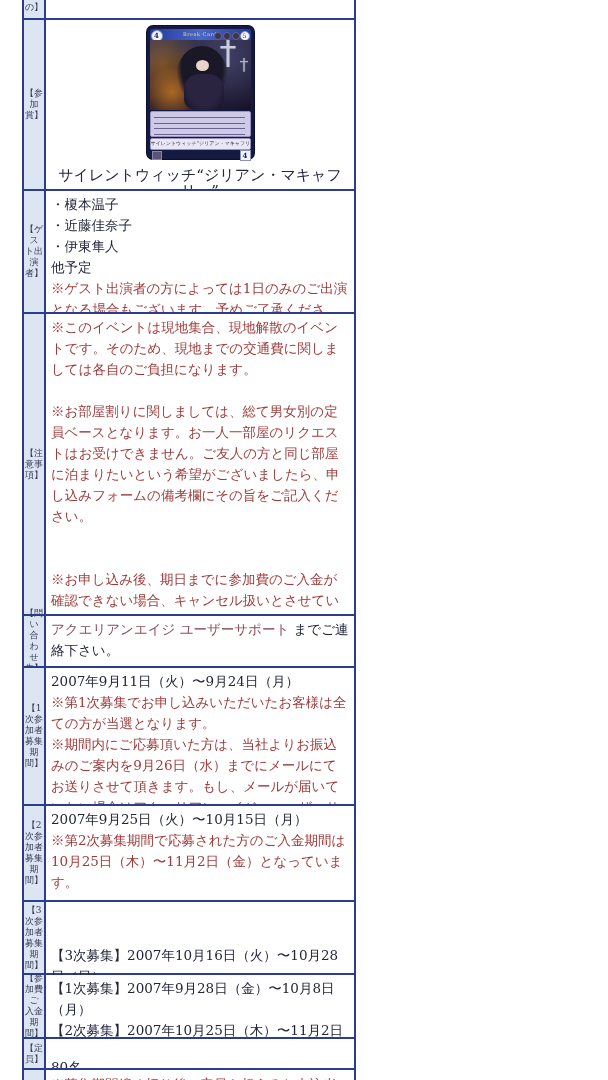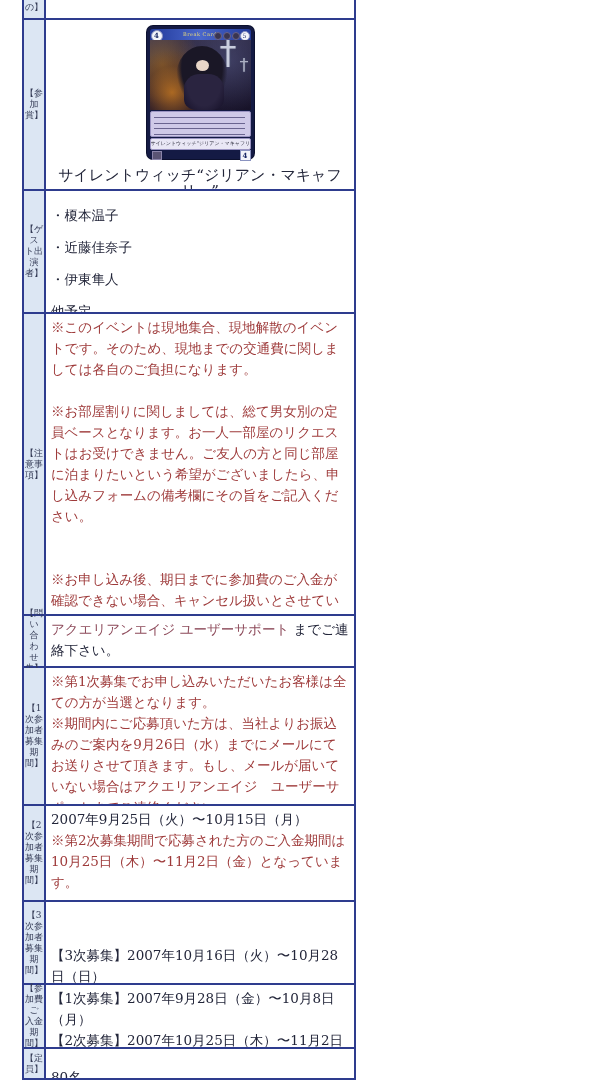--- a/index.html
+++ b/index.html
@@ -5,21 +5,21 @@
   html,body{margin:0;padding:0;background:#ffffff;width:608px;height:1080px;overflow:hidden;}
   body{font-family:"DejaVu Serif","Liberation Serif",serif;color:#23263a;}
   .tbl{position:absolute;left:22px;top:0;width:334px;border-left:2px solid #2e3c8e;border-right:2px solid #2e3c8e;border-bottom:2px solid #2e3c8e;box-sizing:border-box;}
   .row{display:flex;border-bottom:2px solid #2e3c8e;box-sizing:border-box;}
   .row:last-child{border-bottom:none;}
   .hcell{width:22px;min-width:22px;background:#dce6f3;border-right:2px solid #2e3c8e;box-sizing:border-box;
          font-size:9px;line-height:11px;color:#333a55;display:flex;align-items:center;justify-content:center;
          text-align:center;word-break:break-all;padding:2px 1px;}
   .hcell.top{align-items:flex-start;}
   .ccell{flex:1;background:#ffffff;box-sizing:border-box;padding:3px 5px;font-size:13.5px;line-height:21px;}
-  .dark{color:#23263a;margin-top:11px;}
+  .dark{color:#23263a;}
   .red{color:#9e3a3a;}
   .link{color:#8d4a5a;}
   .para{margin:0;}
   .mb1{margin-bottom:21px;}
   .mb2{margin-bottom:42px;}
   .vcenter{display:flex;align-items:flex-start;margin-top:40px;}
   .clip{overflow:hidden;}
   
   .cardwrap{display:flex;flex-direction:column;align-items:center;padding-top:3px;}
   .card{width:107px;height:133px;background:#141a44;border-radius:6px;padding:3px;box-sizing:border-box;position:relative;box-shadow:0 0 0 1px #0c102e;}
@@ -125,34 +125,35 @@
   <div class="row" style="height:52px">
     <div class="hcell">【問い合わせ先】</div>
     <div class="ccell clip">
       <span class="link">アクエリアンエイジ ユーザーサポート</span><span class="dark"> までご連絡下さい。</span>
     </div>
   </div>
 
   <div class="row" style="height:138px">
     <div class="hcell">【1次参加者募集期間】</div>
     <div class="ccell clip">
+      <div class="para dark">2007年9月11日（火）〜9月24日（月）</div>
       <div class="para red">※第1次募集でお申し込みいただいたお客様は全ての方が当選となります。</div>
       <div class="para red">※期間内にご応募頂いた方は、当社よりお振込みのご案内を9月26日（水）までにメールにてお送りさせて頂きます。もし、メールが届いていない場合はアクエリアンエイジ　ユーザーサポートまでご連絡ください。</div>
     </div>
   </div>
 
   <div class="row" style="height:96px">
     <div class="hcell">【2次参加者募集期間】</div>
     <div class="ccell clip">
       <div class="para dark">2007年9月25日（火）〜10月15日（月）</div>
       <div class="para red">※第2次募集期間で応募された方のご入金期間は10月25日（木）〜11月2日（金）となっています。</div>
     </div>
   </div>
 
-  <div class="row" style="height:83px">
+  <div class="row" style="height:73px">
     <div class="hcell">【3次参加者募集期間】</div>
     <div class="ccell vcenter">
       <div class="para dark">【3次募集】2007年10月16日（火）〜10月28日（日）</div>
     </div>
   </div>
 
   <div class="row" style="height:64px">
     <div class="hcell">【参加費ご入金期間】</div>
     <div class="ccell clip">
       <div class="para dark">【1次募集】2007年9月28日（金）〜10月8日（月）</div>

